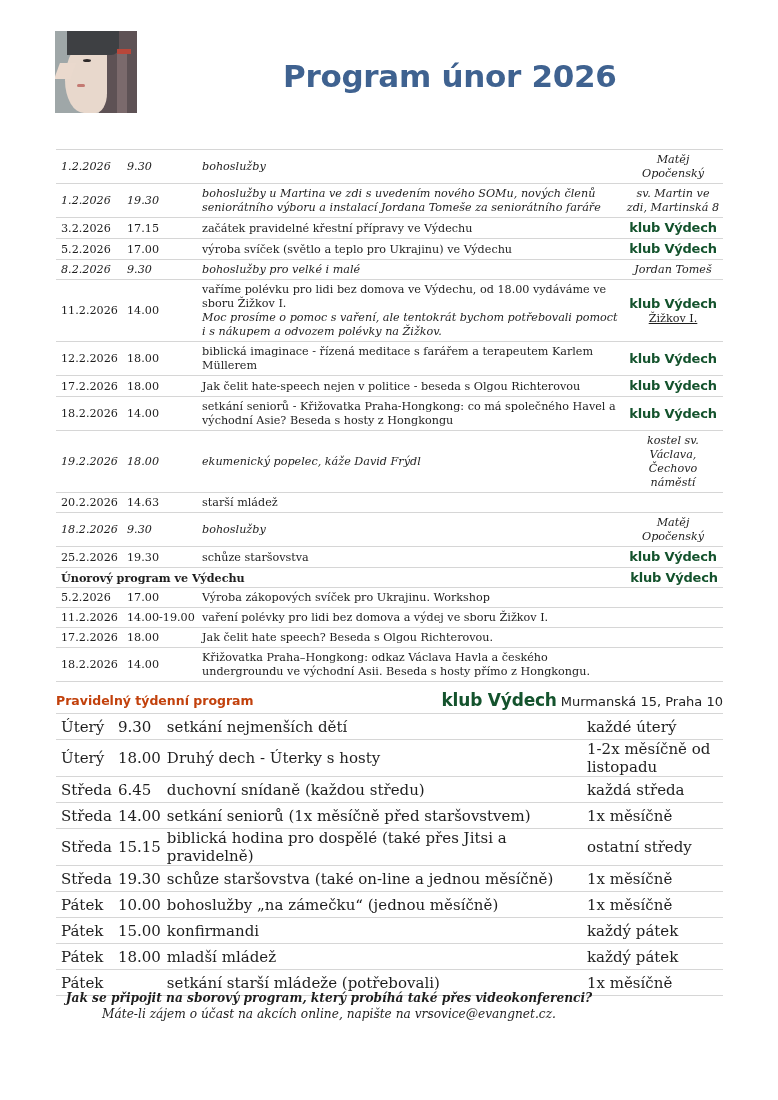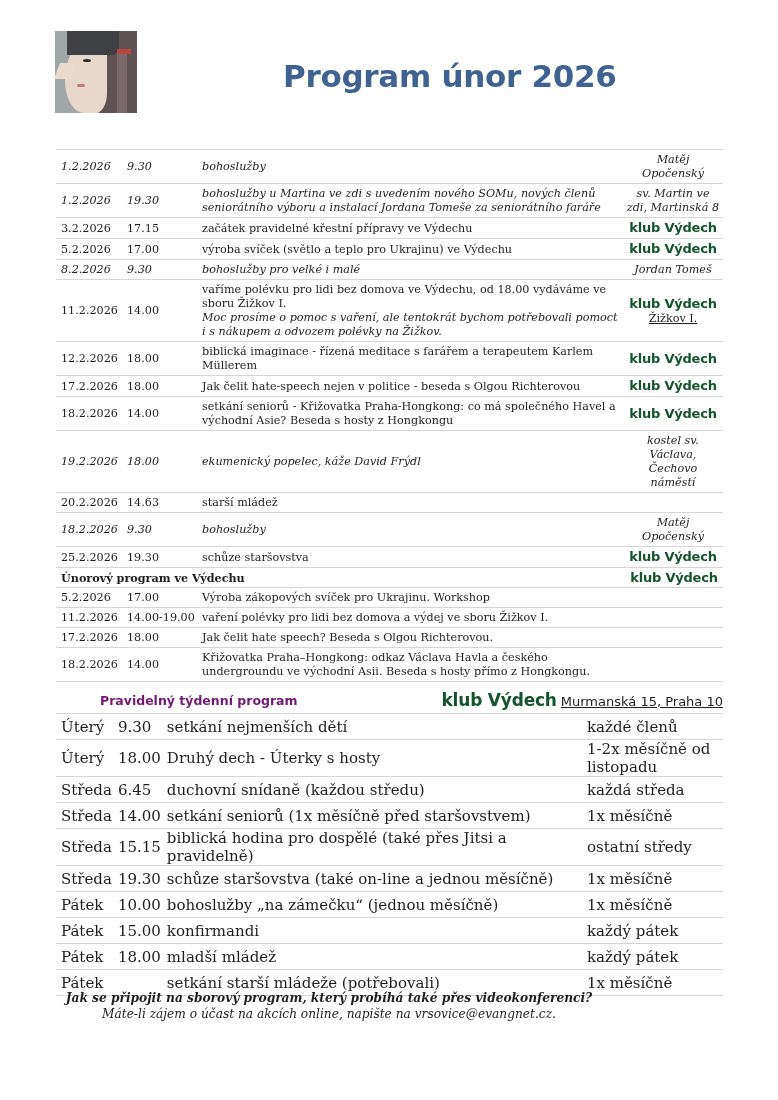--- a/index.html
+++ b/index.html
@@ -27,22 +27,22 @@
   .monthly td.c-time { width: 75px; }
   .monthly td.c-place { width: 100px; text-align: center; }
   .monthly tr.it td.c-date, .monthly tr.it td.c-time, .monthly tr.it td.c-desc, .monthly tr.it td.c-place { font-style: italic; }
   .monthly tr.section td { font-weight: bold; padding-left: 5px; }
   .desc-note { font-style: italic; }
 
   .klub { font-family: "DejaVu Sans", sans-serif; font-weight: bold; color: #14532d; font-size: 13px; letter-spacing: -0.2px; white-space: nowrap; display: inline-block; }
   .place-sub { display: block; font-style: normal; text-decoration: underline; }
 
   .weekly-head { position: absolute; left: 56px; top: 690px; width: 667px; height: 22px; }
-  .weekly-title { position: absolute; left: 0; top: 3px; font-family: "DejaVu Sans", sans-serif; font-weight: bold; font-size: 12.5px; color: #701a75; margin-left: 44px; }
-  .weekly-loc { position: absolute; right: 0; top: 0; font-family: "DejaVu Sans", sans-serif; font-size: 13px; color: #222; white-space: nowrap; text-decoration: underline; }
+  .weekly-title { position: absolute; left: 0; top: 3px; font-family: "DejaVu Sans", sans-serif; font-weight: bold; font-size: 12.5px; color: #c2410c; }
+  .weekly-loc { position: absolute; right: 0; top: 0; font-family: "DejaVu Sans", sans-serif; font-size: 13px; color: #222; white-space: nowrap; }
   .weekly-loc .klub { font-size: 17px; margin-right: 4px; }
 
   .weekly { position: absolute; left: 56px; top: 713px; width: 667px; font-size: 15px; }
   .weekly td { border-top: 1px solid #d6d6d6; height: 26px; padding: 0 3px; vertical-align: middle; }
   .weekly tr:last-child td { border-bottom: 1px solid #d6d6d6; }
   .weekly td.w-day { width: 50px; padding-left: 5px; }
   .weekly td.w-time { width: 42px; }
   .weekly td.w-freq { width: 142px; padding-left: 6px; }
 
   .footer { position: absolute; left: 0; top: 990px; width: 658px; text-align: center; font-style: italic; font-size: 12.2px; line-height: 16px; }
@@ -182,21 +182,21 @@
     <span class="klub">klub Výdech</span><span>Murmanská 15, Praha 10</span>
   </div>
 </div>
 
 <table class="weekly">
   <tbody id="weekly-body">
       <tr>
         <td class="w-day">Úterý</td>
         <td class="w-time">9.30</td>
         <td class="w-desc">setkání nejmenších dětí</td>
-        <td class="w-freq">každé členů</td>
+        <td class="w-freq">každé úterý</td>
       </tr>
       <tr>
         <td class="w-day">Úterý</td>
         <td class="w-time">18.00</td>
         <td class="w-desc">Druhý dech - Úterky s hosty</td>
         <td class="w-freq">1-2x měsíčně od listopadu</td>
       </tr>
       <tr>
         <td class="w-day">Středa</td>
         <td class="w-time">6.45</td>

